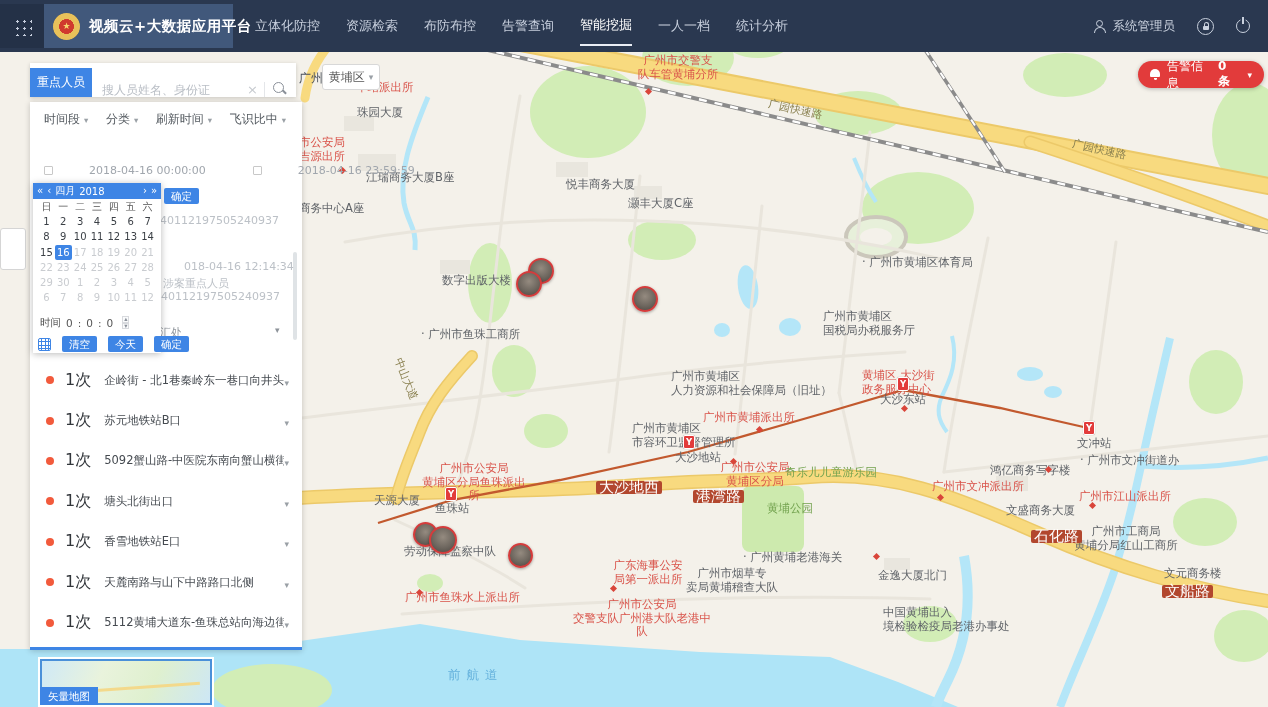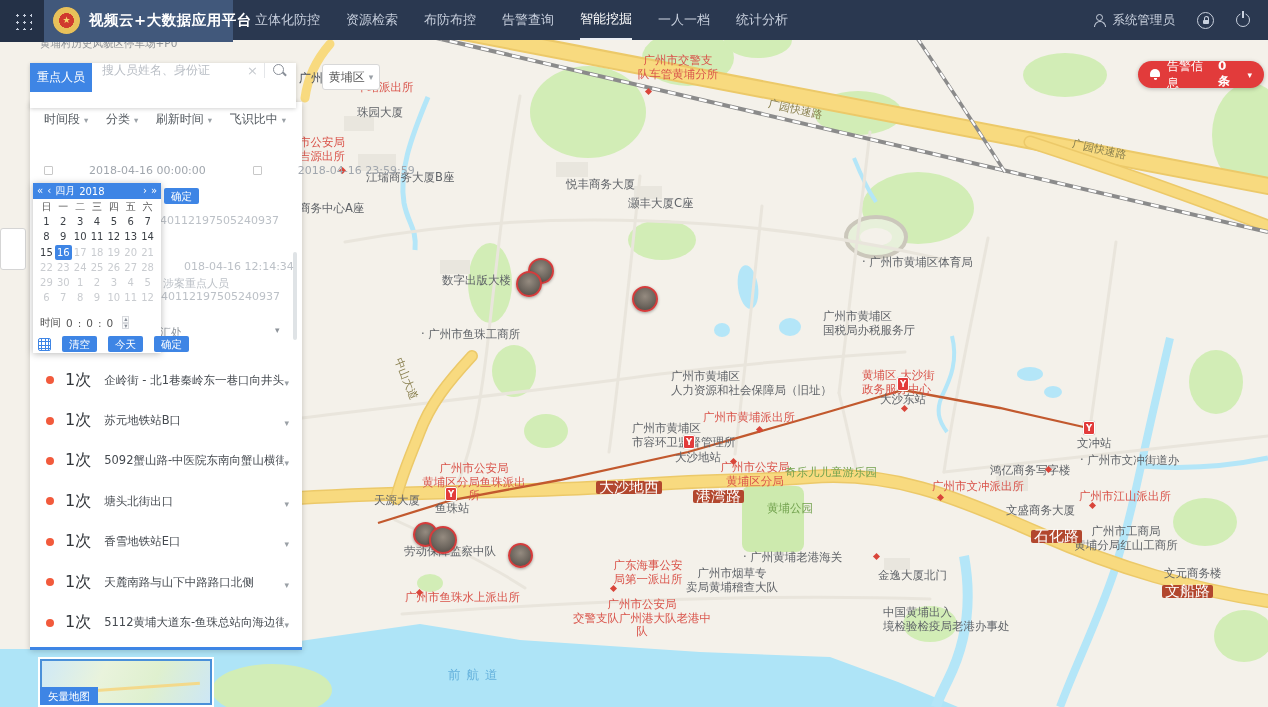--- a/index.html
+++ b/index.html
@@ -17,21 +17,21 @@
   .lbl.ctr{text-align:center;}
   .lbl.road{color:#8a8050;font-size:11px;transform-origin:left top;}
   .lbl.tiny{font-size:10.5px;color:#8d9195;}
   .badge{position:absolute;z-index:6;background:#b2472e;color:#fff;font-size:15px;line-height:13px;padding:0 3px;border-radius:2px;white-space:nowrap;}
   .metro{position:absolute;z-index:7;width:12px;height:14px;background:#e23b3b;border:1px solid #fff;border-radius:2px;color:#fff;font-size:8.5px;font-weight:bold;text-align:center;line-height:12px;box-shadow:0 0 1px rgba(0,0,0,.35);}
   .poi{position:absolute;z-index:6;width:5px;height:5px;background:#d9453a;transform:rotate(45deg);}
   .avatar{position:absolute;z-index:8;border-radius:50%;border:2px solid #d43c3c;background:radial-gradient(circle at 50% 38%,#958b80 0%,#6e675f 55%,#4a453f 100%);box-shadow:0 1px 3px rgba(0,0,0,.35);}
   .map-ctl{position:absolute;left:0;top:228px;width:26px;height:42px;background:#fff;border:1px solid #d5d5d5;border-radius:3px;z-index:6;}
 
   
-  .navbar{position:absolute;left:0;top:0;width:1268px;height:40px;background:#2a3850;z-index:50;display:flex;align-items:center;justify-content:flex-end;}
+  .navbar{position:absolute;left:0;top:0;width:1268px;height:52px;background:#2a3850;z-index:50;display:flex;align-items:center;justify-content:flex-end;}
   .grid-btn{width:44px;height:44px;background:#243147;display:flex;align-items:center;justify-content:center;flex:0 0 44px;cursor:pointer;}
   .grid-dots{width:20px;height:20px;background-image:radial-gradient(#c6cedd 1.3px,transparent 1.4px);background-size:7px 7px;background-position:2px 2px;}
   .brand{height:44px;width:189px;background:#41587b;display:flex;align-items:center;gap:9px;padding-left:9px;flex:0 0 189px;}
   .emblem{width:27px;height:27px;border-radius:50%;background:radial-gradient(circle,#d03a2e 0 38%,#e8c15a 39% 70%,#c79b3b 71%);position:relative;flex:0 0 27px;}
   .emblem::after{content:"★";position:absolute;left:0;top:0;width:27px;height:27px;color:#f5d76e;font-size:9px;line-height:27px;text-align:center;}
   .brand-title{color:#fff;font-size:14.5px;font-weight:bold;letter-spacing:.5px;white-space:nowrap;}
   .menu{display:flex;align-items:center;margin-left:22px;gap:26px;height:44px;}
   .menu-item{color:#c7cfdd;font-size:13px;line-height:40px;cursor:pointer;white-space:nowrap;}
   .menu-item.active{color:#fff;border-bottom:2px solid #e9edf4;line-height:38px;}
   .nav-right{margin-left:auto;display:flex;align-items:center;gap:22px;padding-right:18px;color:#c9d1de;}
@@ -39,21 +39,21 @@
   .i-person{position:relative;width:13px;height:13px;display:inline-block;}
   .i-person::before{content:"";position:absolute;left:3.5px;top:0;width:5px;height:5px;border:1.3px solid #c9d1de;border-radius:50%;}
   .i-person::after{content:"";position:absolute;left:1px;top:7px;width:10px;height:5px;border:1.3px solid #c9d1de;border-bottom:none;border-radius:6px 6px 0 0;}
   .i-secure{position:relative;width:17px;height:17px;border:1.4px solid #c9d1de;border-radius:50%;display:inline-block;cursor:pointer;}
   .i-secure::before{content:"";position:absolute;left:4.5px;top:7px;width:6px;height:4.5px;background:#c9d1de;border-radius:1px;}
   .i-secure::after{content:"";position:absolute;left:5.8px;top:3px;width:3.4px;height:4px;border:1.2px solid #c9d1de;border-bottom:none;border-radius:3px 3px 0 0;}
   .i-power{position:relative;width:14px;height:14px;border:1.5px solid #c9d1de;border-radius:50%;display:inline-block;cursor:pointer;}
   .i-power::after{content:"";position:absolute;left:4.6px;top:-3px;width:2px;height:7px;background:#c9d1de;box-shadow:0 0 0 1.5px #2a3850;}
 
   
-  .searchbar{position:absolute;left:30px;top:63px;width:266px;height:45px;background:#fff;z-index:31;display:flex;align-items:flex-start;box-shadow:0 1px 4px rgba(0,0,0,.18);}
+  .searchbar{position:absolute;left:30px;top:63px;width:266px;height:34px;background:#fff;z-index:31;display:flex;align-items:flex-end;box-shadow:0 1px 4px rgba(0,0,0,.18);}
   .search-tag{width:62px;height:29px;background:var(--accent);color:#fff;font-size:12px;text-align:center;line-height:29px;flex:0 0 62px;cursor:pointer;}
   .search-input{flex:1;border:none;outline:none;font-size:12px;padding:0 6px 0 10px;color:#333;font-family:"DejaVu Sans",sans-serif;min-width:0;}
   .search-input::placeholder{color:#b9bec5;}
   .clear{color:#c6cacf;font-size:13px;padding:0 6px;cursor:pointer;border-right:1px solid #e4e6e9;}
   .i-mag{position:relative;width:16px;height:16px;margin:0 8px 0 7px;cursor:pointer;flex:0 0 16px;}
   .i-mag::before{content:"";position:absolute;left:1px;top:1px;width:9px;height:9px;border:1.6px solid #8a9099;border-radius:50%;}
   .i-mag::after{content:"";position:absolute;left:10px;top:10px;width:5px;height:1.6px;background:#8a9099;transform:rotate(45deg);}
   .region-city{position:absolute;left:299px;top:70px;z-index:31;font-size:12px;color:#49505c;}
   .region-box{position:absolute;left:322px;top:64px;width:58px;height:26px;background:#fff;border:1px solid #d8d8d8;border-radius:3px;z-index:31;display:flex;align-items:center;justify-content:center;gap:4px;font-size:12px;color:#555;cursor:pointer;}
   .caret{color:#9aa0a6;font-size:9px;}

